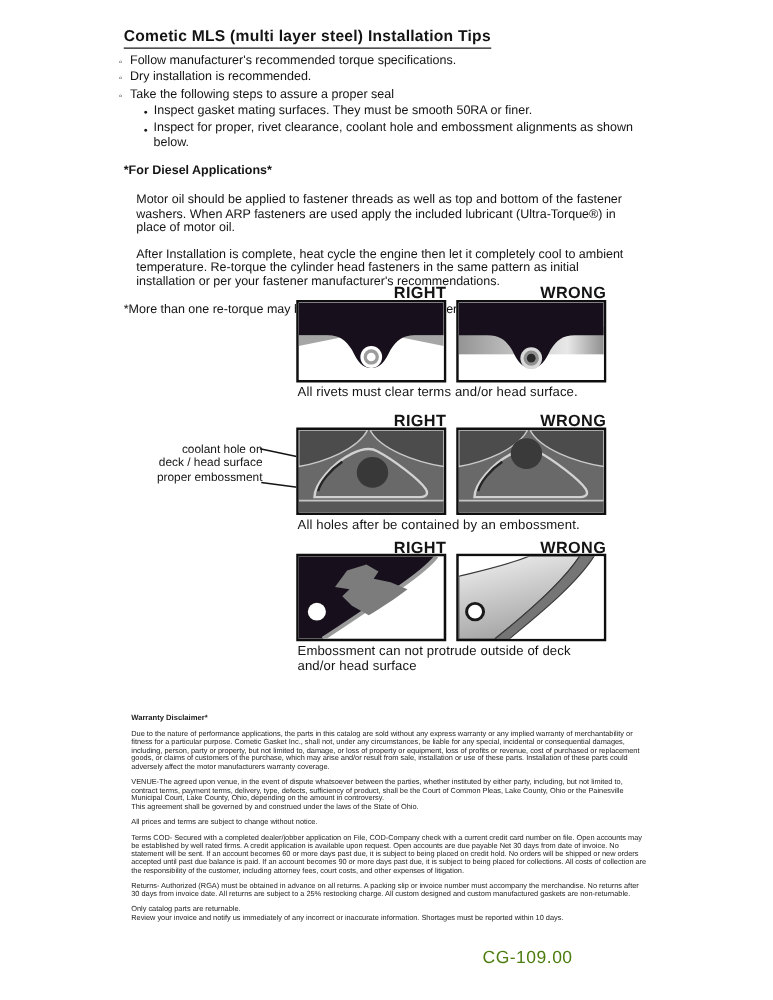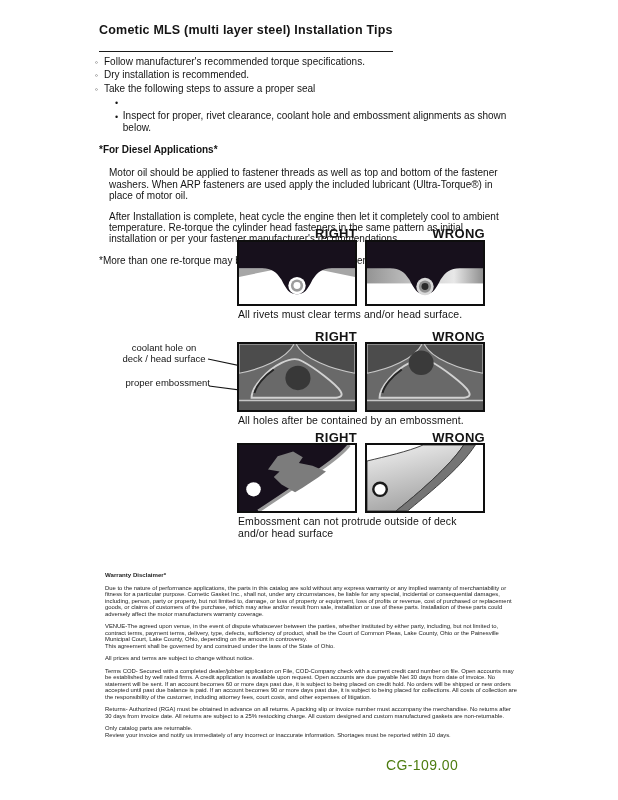--- a/index.html
+++ b/index.html
@@ -5,21 +5,21 @@
   html,body{margin:0;padding:0;background:#ffffff;}
   .page{
     position:relative;width:618px;height:800px;background:#ffffff;overflow:hidden;
     font-family:"Liberation Sans","DejaVu Sans",sans-serif;color:#141414;
     -webkit-text-size-adjust:none;
   }
   
   .content{position:absolute;left:95px;top:20px;width:432px;}
   .title{
     display:inline-block;margin:0 0 4px 4px;font-size:12.5px;font-weight:bold;
-    border-bottom:1.5px solid #1a1a1a;padding-bottom:14px;letter-spacing:.2px;
+    border-bottom:1.5px solid #1a1a1a;padding-bottom:2px;letter-spacing:.2px;
   }
   .bullets{font-size:10px;line-height:12.4px;}
   .b-row{display:flex;}
   .b-row .mk{width:9px;text-align:left;font-size:8px;padding-top:1px;}
   .b-row.sub{padding-left:20px;}
   .b-row.sub .mk{font-size:9px;width:8px;}
   .diesel-h{margin:10px 0 12px 4px;font-size:10px;font-weight:bold;}
   .para{margin:5px 0 0 14px;font-size:10px;line-height:11.4px;width:396px;}
   .para.gap{margin-top:9px;}
   .note{margin:10px 0 0 4px;font-size:10px;}
@@ -56,20 +56,21 @@
       <div class="b-row">
         <span class="mk">◦</span>
         <span>Dry installation is recommended.</span>
       </div>
       <div class="b-row">
         <span class="mk">◦</span>
         <span>Take the following steps to assure a proper seal</span>
       </div>
       <div class="b-row sub">
         <span class="mk">•</span>
+        <span>Inspect gasket mating surfaces.  They must be smooth 50RA or finer.</span>
       </div>
       <div class="b-row sub">
         <span class="mk">•</span>
         <span>Inspect for proper, rivet clearance, coolant hole and embossment alignments as shown below.</span>
       </div>
     </div>
 
     <h2 class="diesel-h">*For Diesel Applications*</h2>
     <p class="para">Motor oil should be applied to fastener threads as well as top and bottom of the fastener washers. When ARP fasteners are used apply the included lubricant (Ultra-Torque®) in place of motor oil.</p>
     <p class="para gap">After Installation is complete, heat cycle the engine then let it completely cool to ambient temperature. Re-torque the cylinder head fasteners in the same pattern as initial installation or per your fastener manufacturer's recommendations.</p>
@@ -109,21 +110,21 @@
       <circle cx="60" cy="46" r="6.3" fill="#8f8f8f"></circle>
       <circle cx="60" cy="46" r="3.6" fill="#2a2a2a"></circle>
     </svg>
   </div>
 
   <div class="dcap" style="left:238px;top:308px;">All rivets must clear terms and/or head surface.</div>
 
   <div class="dlabel" style="left:237px;top:329px;">RIGHT</div>
   <div class="dlabel" style="left:365px;top:329px;">WRONG</div>
 
-  <div class="callout" style="left:118px;top:343px;width:92px;text-align:center;">
+  <div class="callout" style="left:118px;top:355px;width:92px;">
     <div>coolant hole on</div>
     <div>deck / head surface</div>
   </div>
   <div class="callout" style="left:118px;top:378px;width:92px;">
     <div>proper embossment</div>
   </div>
 
   <svg class="callout-lines" viewBox="0 0 100 48">
     <line x1="3" y1="7" x2="88" y2="25" stroke="#141414" stroke-width="1.2"></line>
     <line x1="4" y1="34" x2="57" y2="41" stroke="#141414" stroke-width="1.2"></line>

